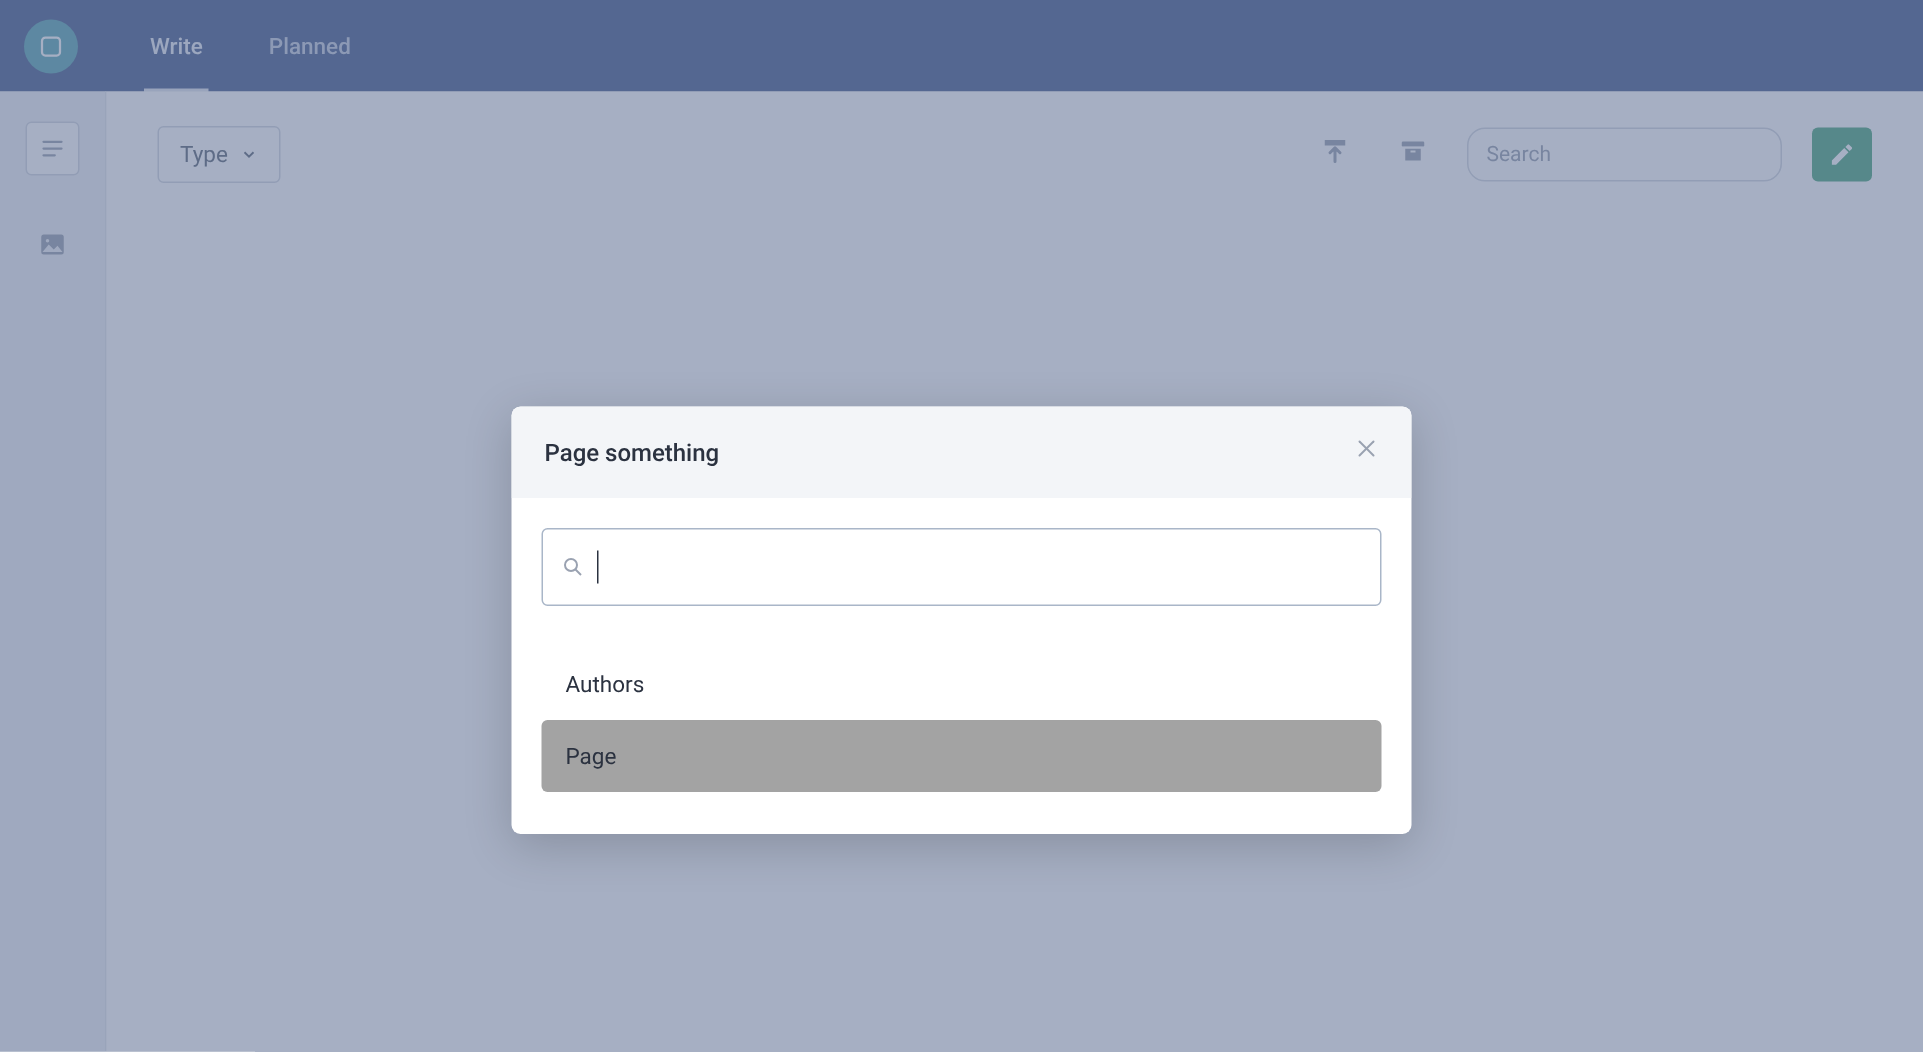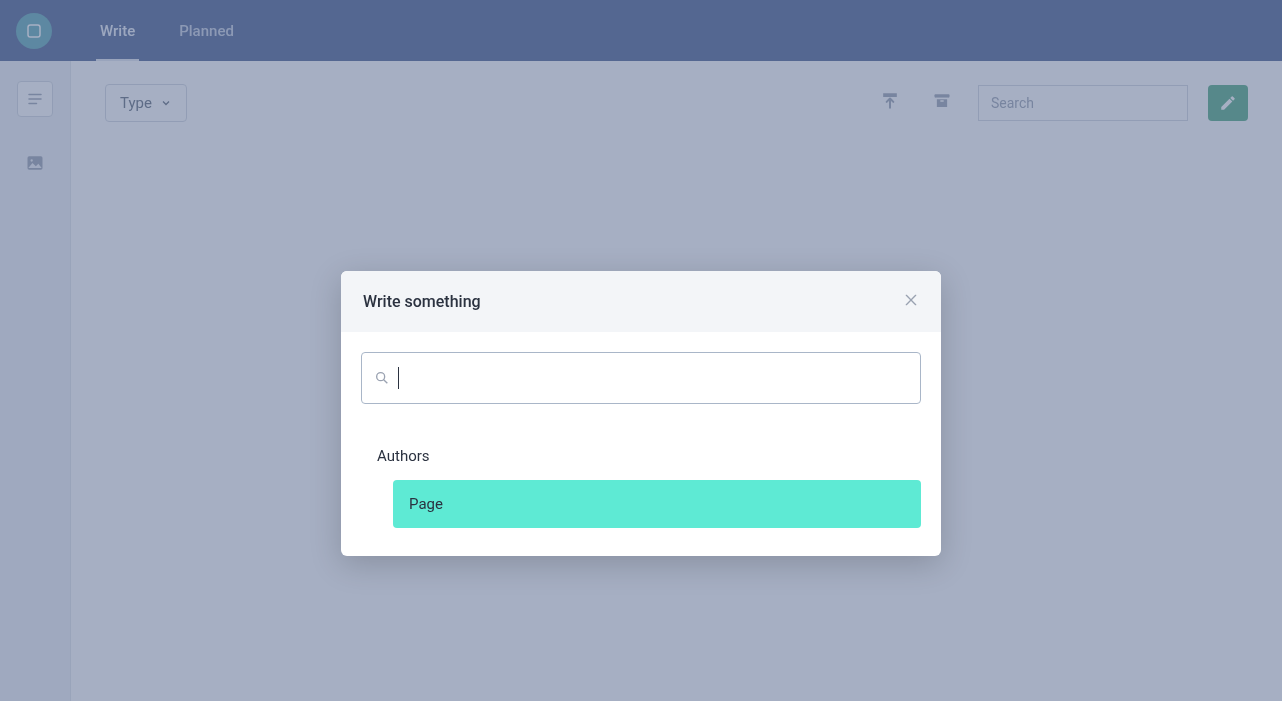--- a/index.html
+++ b/index.html
@@ -46,21 +46,21 @@
   height: 84px; display:flex; align-items:center; padding: 0 34px;
   gap: 20px;
 }
 .filter-btn {
   background:#fff; border:1px solid #d3d8e0; border-radius:4px;
   padding: 9px 14px; font-size:15px; color:#5f6b7a; display:flex; align-items:center; gap:8px; cursor:pointer;
 }
 .toolbar-spacer { flex:1; }
 .icon-btn { color:#9aa2b1; cursor:pointer; padding:6px; }
 .search-input {
-  width:210px; height:36px; border:1px solid #d3d8e0; border-radius:0;
+  width:210px; height:36px; border:1px solid #d3d8e0; border-radius:12px;
   padding:0 12px; font-size:14px; color:#5f6b7a;
 }
 .search-input::placeholder { color:#9aa2b1; }
 .compose-btn {
   width:40px; height:36px; background:#4fa880; border-radius:4px;
   display:flex; align-items:center; justify-content:center; cursor:pointer; color:#fff;
 }
 
 .overlay {
   position:absolute; inset:0; background:rgba(93,110,145,0.55);
@@ -84,21 +84,21 @@
   border:none; outline:none; flex:1; font-size:15px; color:#2b3240;
 }
 .modal-search svg { color:#9aa2b1; }
 .modal-search .cursor {
   width:1px; height:22px; background:#2b3240;
 }
 .option-list { margin-top:28px; }
 .option {
   padding: 15px 16px; font-size:15px; color:#2b3240; border-radius:4px; cursor:pointer;
 }
-.option.highlight { background:#5eead4;margin-left:32px; }
+.option.highlight { background:#a3a3a3; }
 </style>
 </head>
 <body>
 
 <div class="topbar">
   <div class="logo">
     <svg width="18" height="18" viewBox="0 0 24 24" fill="none" stroke="#fff" stroke-width="2">
         <rect x="4" y="4" width="16" height="16" rx="3"></rect>
       </svg>
   </div>
@@ -152,21 +152,21 @@
             <path d="M3 17.25V21h3.75l11-11-3.75-3.75-11 11zM20.7 7.04a1 1 0 0 0 0-1.41l-2.34-2.34a1 1 0 0 0-1.41 0L15 5.24l3.75 3.75 1.95-1.95z"></path>
           </svg>
       </div>
     </div>
   </div>
 </div>
 
 <div class="overlay">
   <div class="modal">
     <div class="modal-header">
-      <div class="modal-title">Write something</div>
+      <div class="modal-title">Page something</div>
       <div class="modal-close">
         <svg width="16" height="16" viewBox="0 0 24 24" fill="none" stroke="currentColor" stroke-width="2" stroke-linecap="round">
             <line x1="5" y1="5" x2="19" y2="19"></line>
             <line x1="19" y1="5" x2="5" y2="19"></line>
           </svg>
       </div>
     </div>
     <div class="modal-body">
       <div class="modal-search">
         <svg width="16" height="16" viewBox="0 0 24 24" fill="none" stroke="currentColor" stroke-width="2">

